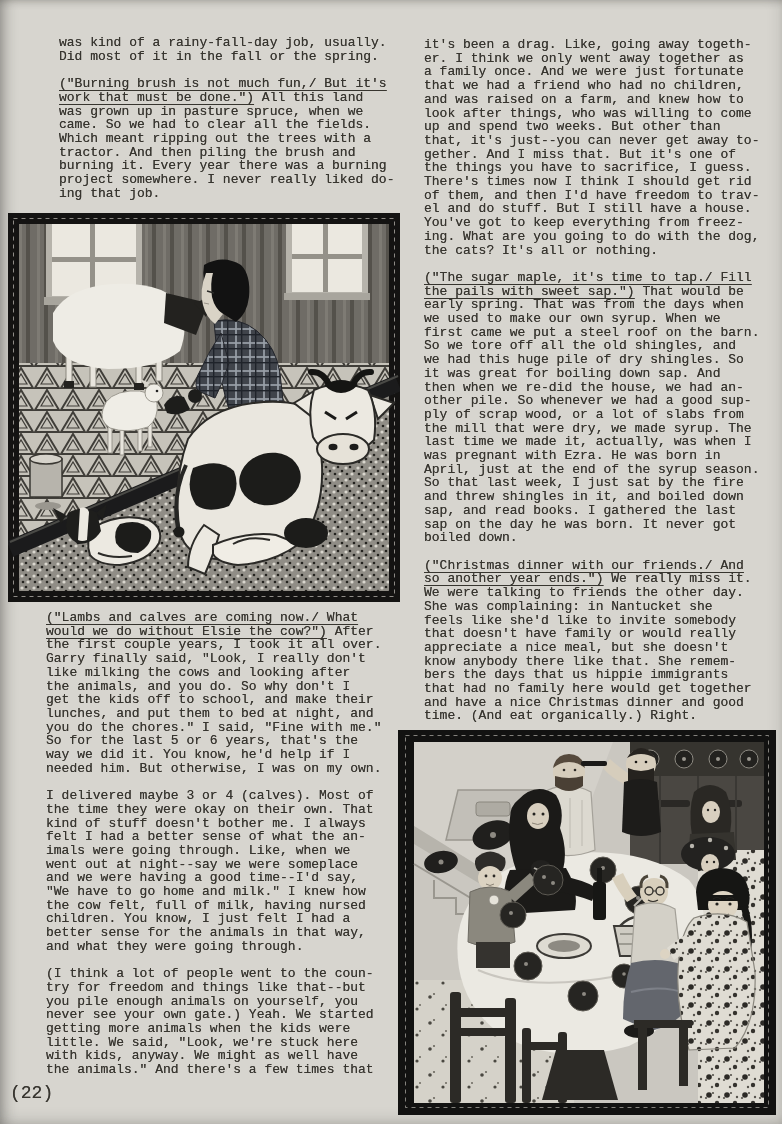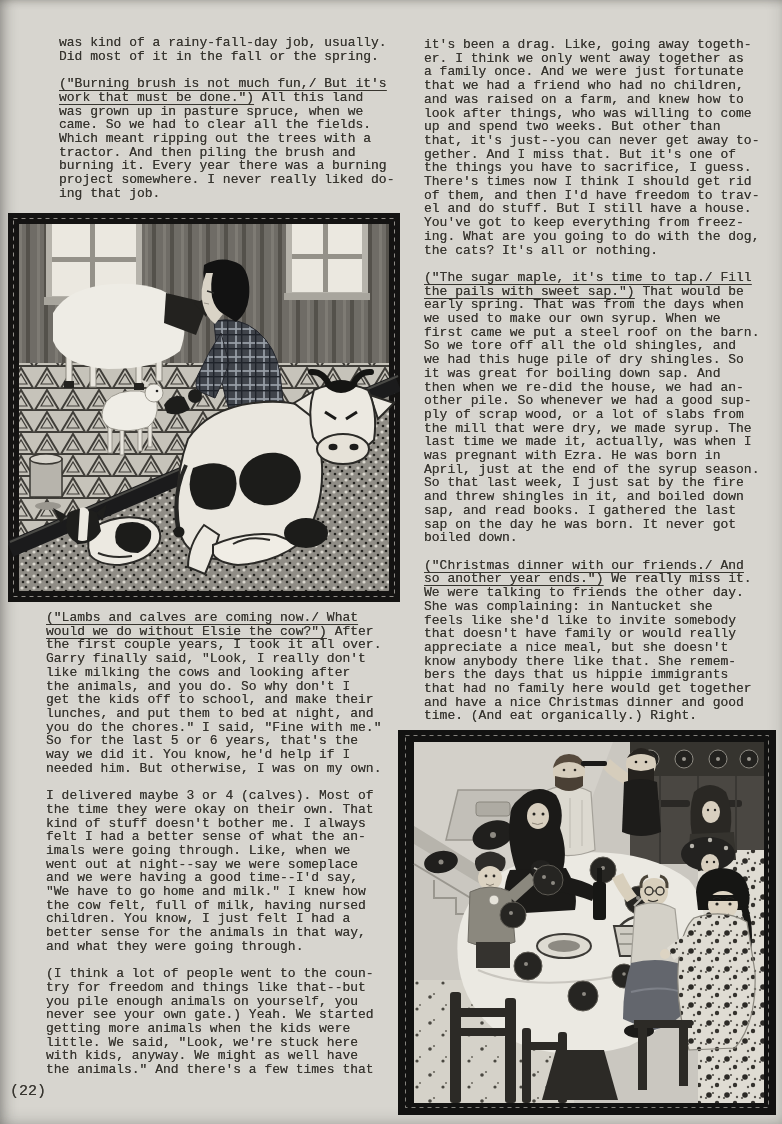--- a/index.html
+++ b/index.html
@@ -10,21 +10,21 @@
     overflow:hidden;
     font-family:"Liberation Mono","DejaVu Sans Mono",monospace;
     color:#37352f;
     box-shadow:inset 10px 0 14px -6px rgba(30,28,25,.35),
                inset 0 6px 10px -6px rgba(30,28,25,.25),
                inset -4px -6px 18px -6px rgba(30,28,25,.18);
   }
   .colblock{position:absolute;font-size:13px;line-height:13.7px;letter-spacing:0;}
   .colblock p{margin:0 0 13.7px 0;white-space:pre-wrap;text-shadow:0 0 .5px rgba(45,42,38,.75);}
   .lyric{text-decoration:underline;text-decoration-thickness:1.2px;text-underline-offset:2.5px;}
-  .pageno{position:absolute;left:10px;top:1083px;font-size:15px;text-shadow:0 0 .5px rgba(45,42,38,.7);}
+  .pageno{position:absolute;left:10px;top:1083px;font-size:18px;text-shadow:0 0 .5px rgba(45,42,38,.7);}
   figure{position:absolute;margin:0;padding:0;}
   figure svg{display:block;width:100%;height:100%;}
 </style>
 </head>
 <body>
 
 <div class="page">
 
   <div class="colblock" style="top:36px;left:46px;width:352px;margin-left:13px;">
       <p><span>was kind of a rainy-fall-day job, usually.

